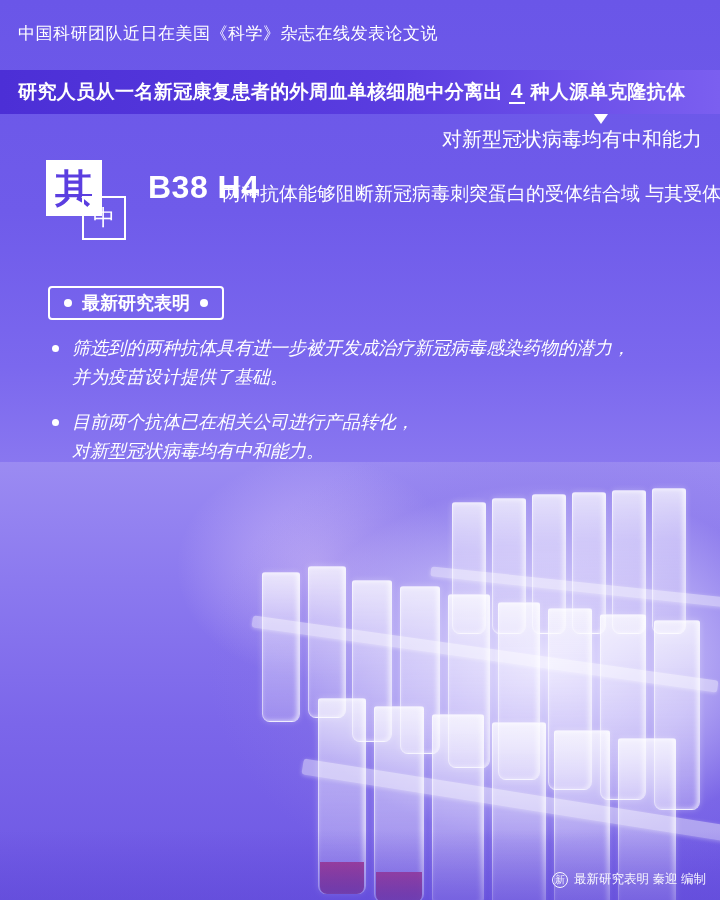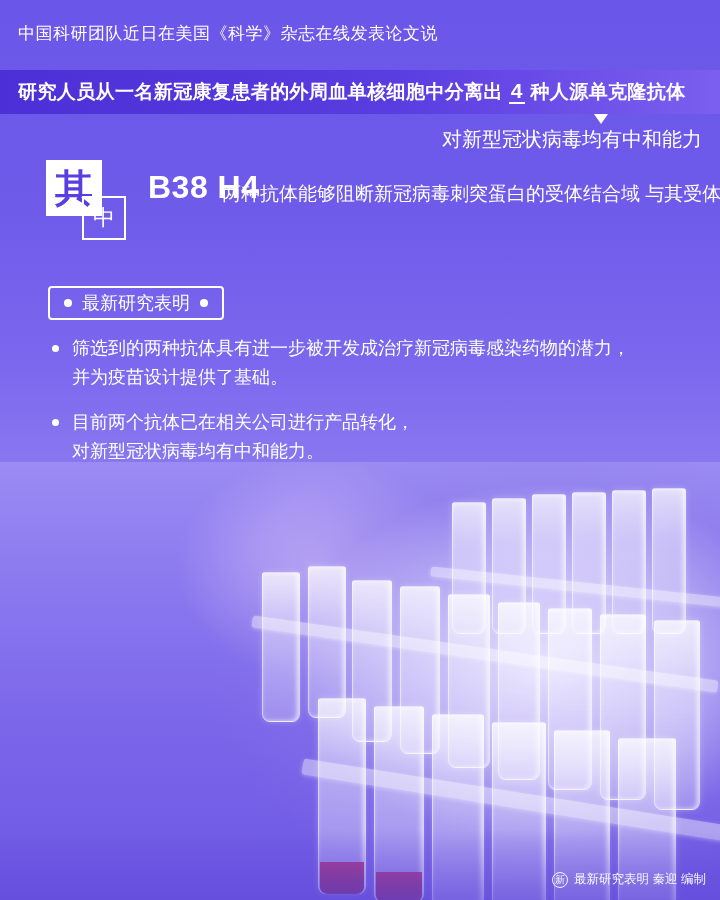--- a/index.html
+++ b/index.html
@@ -125,27 +125,28 @@
     gap: 10px;
   }
   .pill .dot {
     width: 8px; height: 8px;
     border-radius: 50%;
     background: #ffffff;
   }
   .pill .pill-label {
     color: #ffffff;
     font-size: 18px;
-    font-weight: normal;
+    font-weight: bold;
     white-space: nowrap;
   }
   .bullets {
     position: absolute;
     left: 50px; top: 334px;
     width: 640px;
+    font-style: italic;
   }
   .bullet {
     position: relative;
     padding-left: 22px;
     margin-bottom: 16px;
     color: #ffffff;
     font-size: 18px;
     line-height: 29px;
     white-space: pre-line;
   }

